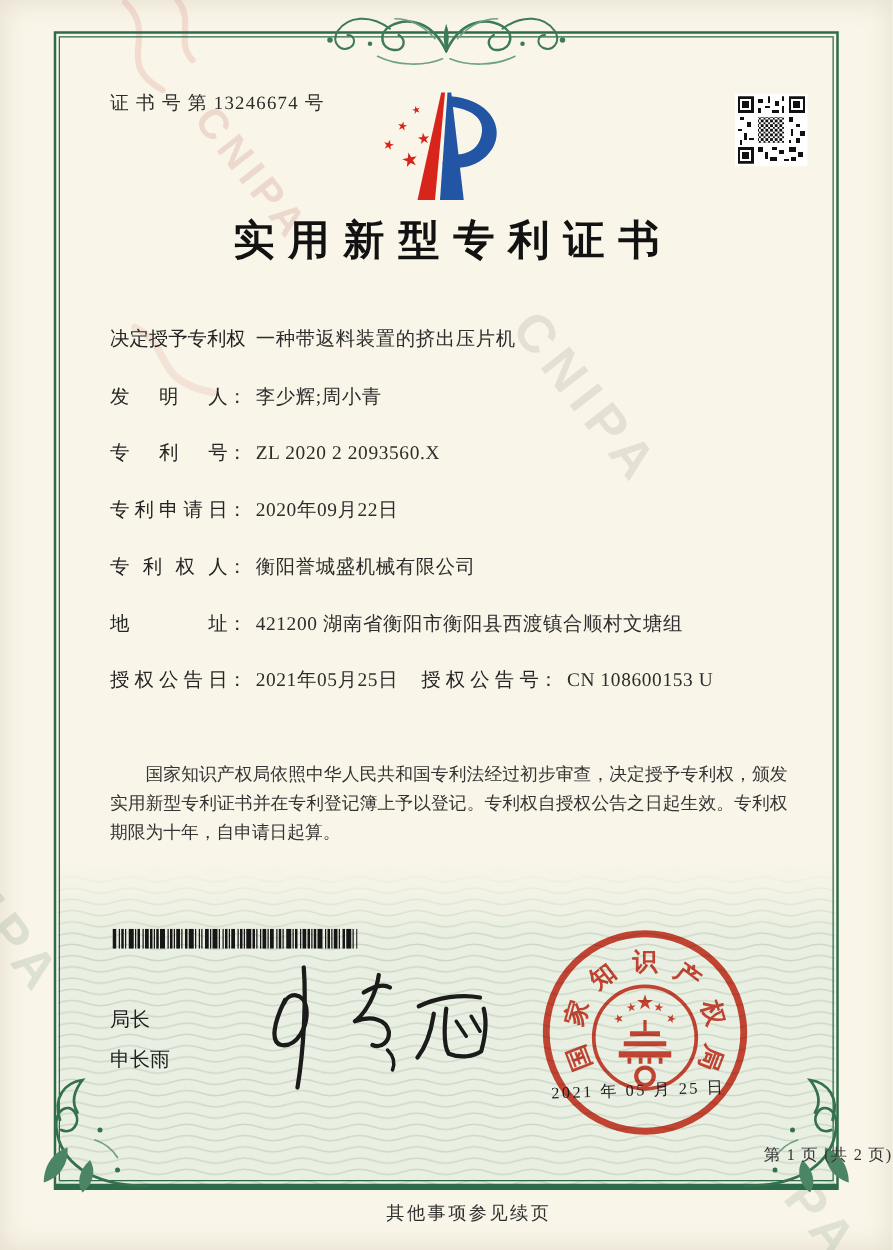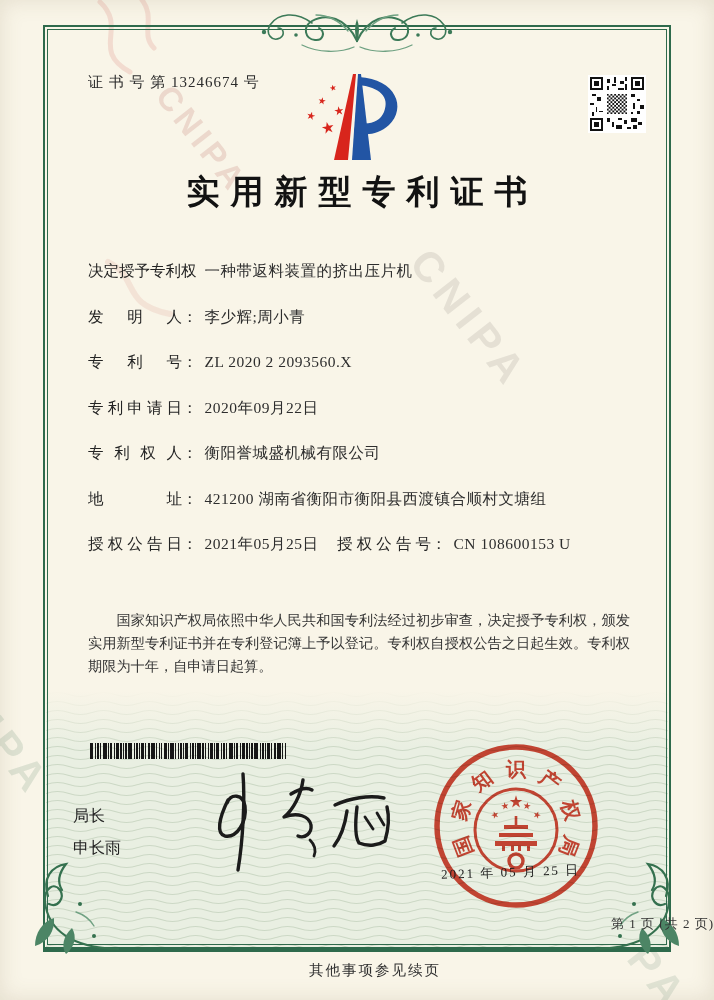--- a/index.html
+++ b/index.html
@@ -31,21 +31,21 @@
   .fgroup{position:absolute;left:0;top:0;white-space:nowrap;}
   .fgroup.g2{left:249px;}
   .flabel{display:inline-block;width:94px;text-align:justify;text-align-last:justify;color:#242424;}
   .fcolon{margin-right:7px;}
   .fvalue{letter-spacing:.5px;}
 
   .paras{left:88px;top:565px;width:542px;font-size:14.2px;line-height:23px;
          text-align:justify;color:#343434;margin-top:44px;}
   .paras p{margin:0;text-indent:2em;}
 
-  .officer{left:73px;top:806px;font-size:16px;color:#222;font-family:Liberation Serif, serif;}
+  .officer{left:88px;top:806px;font-size:16px;color:#222;font-family:Liberation Serif, serif;}
   .officer .name{margin-top:11px;}
 
   .barcode{left:90px;top:743px;width:196px;height:16px;}
   .sig{left:198px;top:760px;width:208px;height:118px;}
   .seal{left:432px;top:742px;width:168px;height:168px;opacity:.93;mix-blend-mode:multiply;}
   .sealdate{left:441px;top:863px;width:160px;font-size:13px;letter-spacing:2px;color:#1c1c1c;
             transform:rotate(-2deg);white-space:nowrap;}
 
   .pagenum{left:0;right:0;top:915px;text-align:right;font-size:13px;color:#333;letter-spacing:1px;}
   .footnote{left:0;right:0;top:961px;text-align:center;font-size:14.5px;color:#303030;

